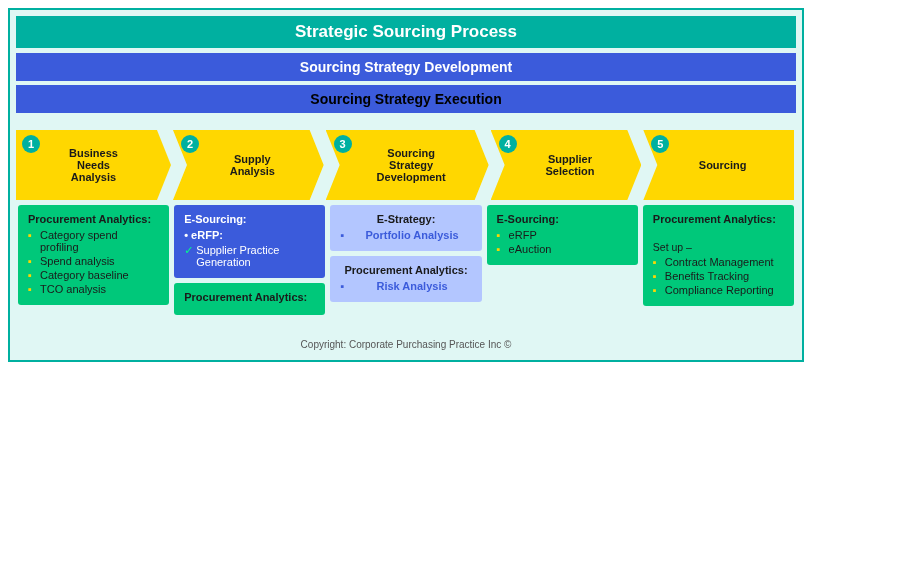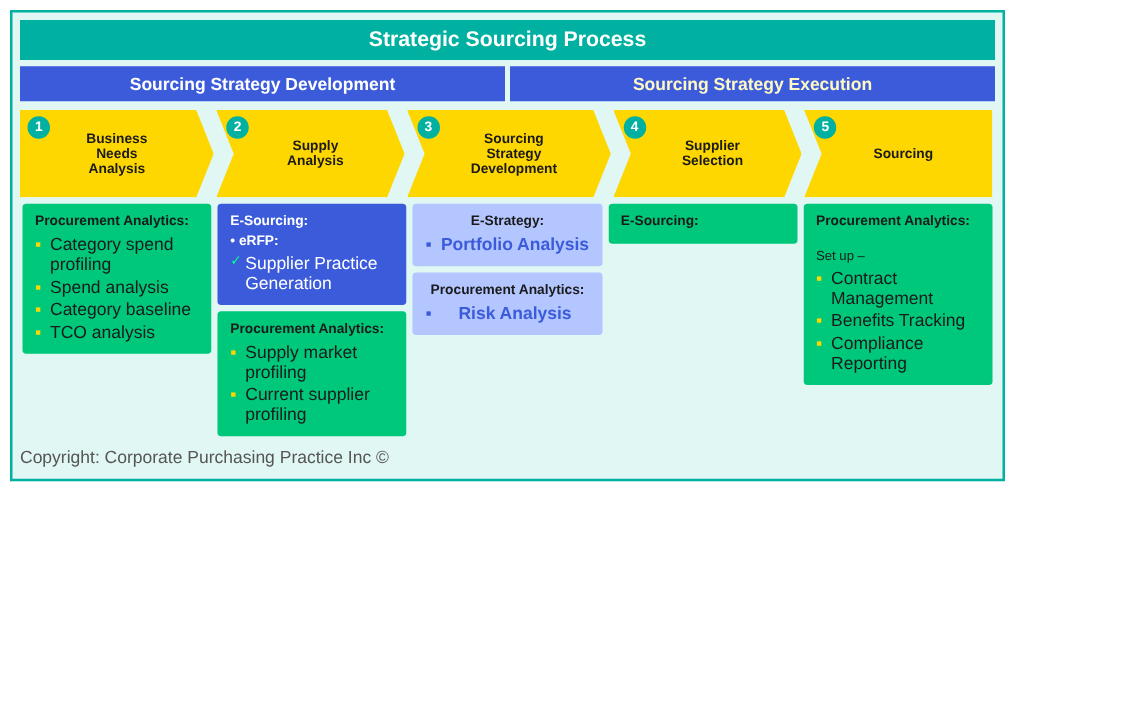--- a/index.html
+++ b/index.html
@@ -24,35 +24,36 @@
       background: #00b0a0;
       color: white;
       text-align: center;
       font-size: 17px;
       font-weight: bold;
       padding: 6px 0;
       margin-bottom: 5px;
     }
     .strategy-row {
       display: flex;
-      margin-bottom: 7px;
+      margin-bottom: 17px;
       gap: 4px;
+      flex-direction: column;
     }
     .strategy-dev {
       background: #3b5bdb;
       color: white;
       font-weight: bold;
       font-size: 14px;
       text-align: center;
       padding: 6px 10px;
       flex: 1;
     }
     .strategy-exec {
       background: #3b5bdb;
-      color: #fef9c3;
+      color: #000000;
       font-weight: bold;
       font-size: 14px;
       text-align: center;
       padding: 6px 10px;
       flex: 1;
     }
     
     .steps-row {
       display: flex;
       align-items: stretch;
@@ -152,44 +153,45 @@
     }
     .card ul {
       list-style: none;
       padding: 0;
       margin: 0;
     }
     .card ul li {
       padding-left: 12px;
       position: relative;
       margin-bottom: 2px;
-      font-size: 14px;
+      font-size: 11px;
     }
     .card ul li::before {
       content: '▪';
       position: absolute;
       left: 0;
       color: #ffd700;
     }
     .card-blue-dark ul li::before {
       color: #ffd700;
     }
     .card-blue-light ul li::before {
       color: #3b5bdb;
     }
     .card ul li.check::before {
       content: '✓';
       color: #00ff88;
       font-size: 11px;
     }
 
     .copyright {
-      font-size: 14px;
+      text-align: center;
+      font-size: 10px;
       color: #555;
-      margin-top: 8px;
+      margin-top: 24px;
       padding-bottom: 4px;
     }
   </style>
 </head>
 <body>
 
 <div class="outer-container">
   <div class="main-box">
 
     <div class="title-bar">Strategic Sourcing Process</div>
@@ -240,24 +242,20 @@
       <div class="col">
         <div class="card card-blue-dark">
           <div class="card-title">E-Sourcing:</div>
           <div style="font-weight:bold; font-size:11px; margin-bottom:3px;">• eRFP:</div>
           <ul>
             <li class="check">Supplier Practice Generation</li>
           </ul>
         </div>
         <div class="card card-green">
           <div class="card-title">Procurement Analytics:</div>
-          <ul>
-            <li>Supply market profiling</li>
-            <li>Current supplier profiling</li>
-          </ul>
         </div>
       </div>
 
       <div class="col">
         <div class="card card-blue-light">
           <div class="card-title">E-Strategy:</div>
           <ul>
             <li style="color:#3b5bdb; font-weight:bold;">Portfolio Analysis</li>
           </ul>
         </div>
@@ -265,20 +263,24 @@
           <div class="card-title">Procurement Analytics:</div>
           <ul>
             <li style="color:#3b5bdb; font-weight:bold;">Risk Analysis</li>
           </ul>
         </div>
       </div>
 
       <div class="col">
         <div class="card card-green">
           <div class="card-title">E-Sourcing:</div>
+          <ul>
+            <li>eRFP</li>
+            <li>eAuction</li>
+          </ul>
         </div>
       </div>
 
       <div class="col">
         <div class="card card-green">
           <div class="card-title">Procurement Analytics:</div>
           <div style="font-size:10.5px; margin-bottom:3px;margin-top:16px;">Set up –</div>
           <ul>
             <li>Contract Management</li>
             <li>Benefits Tracking</li>

